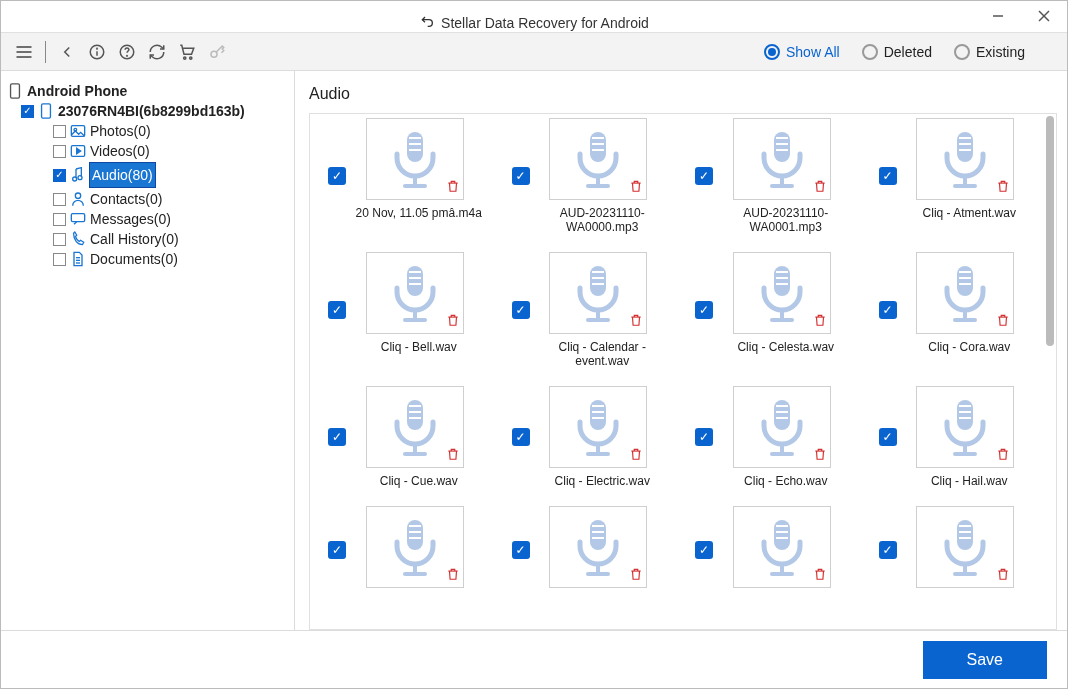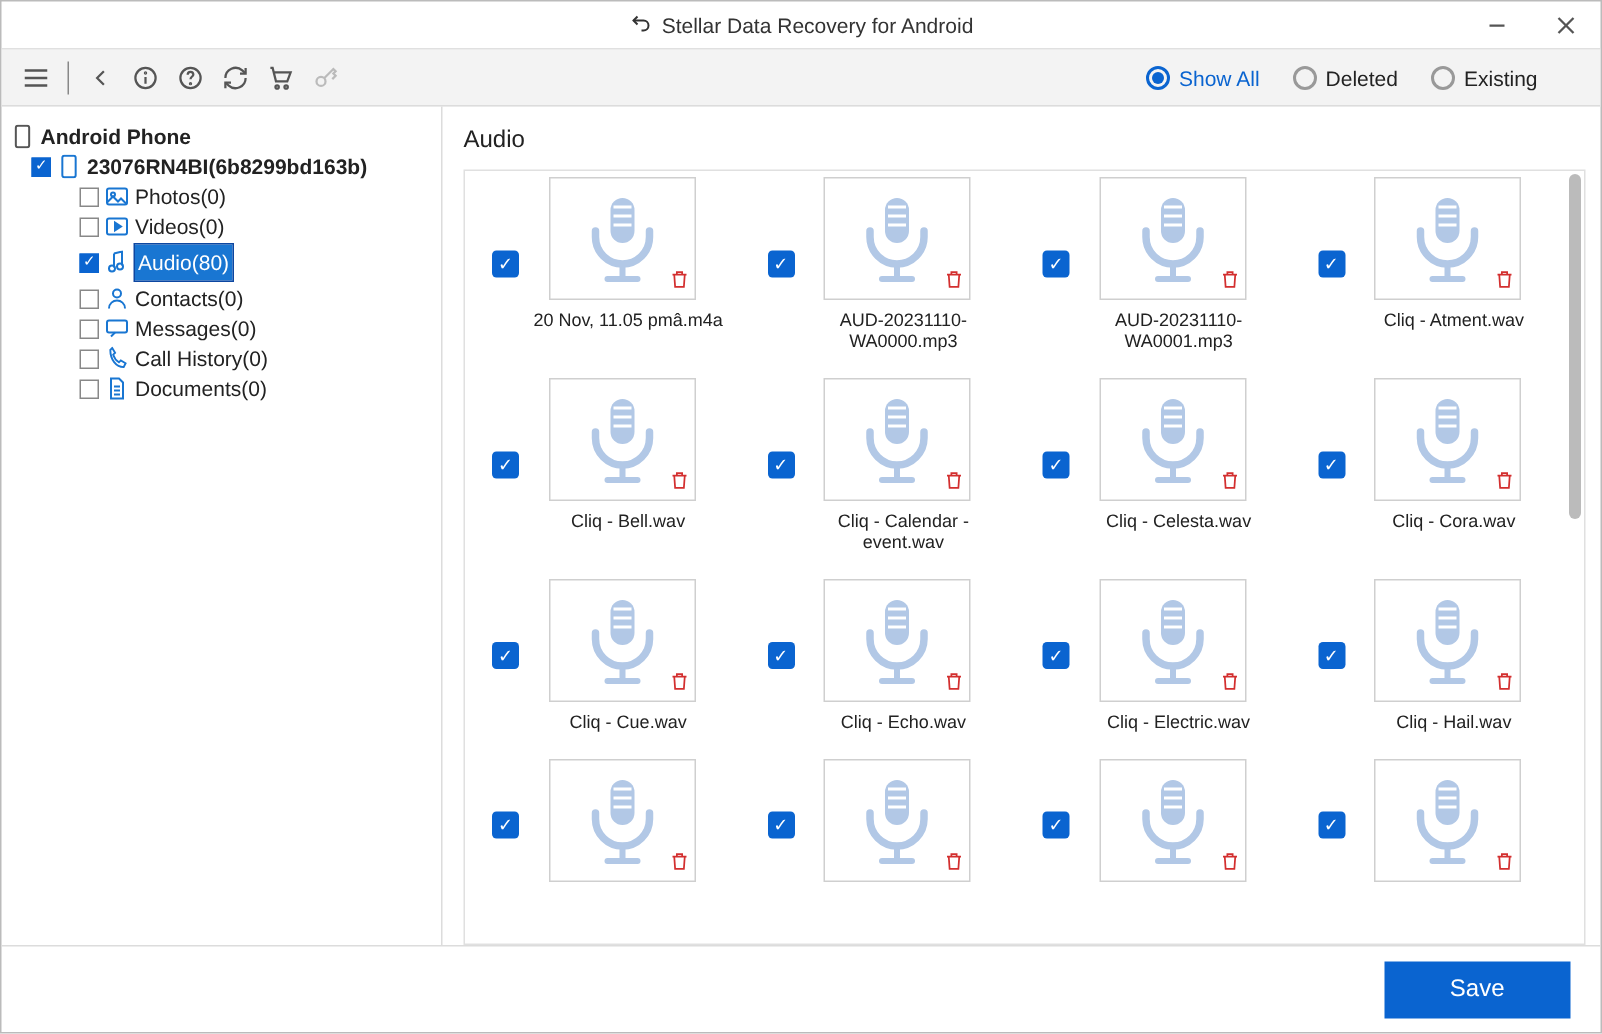--- a/index.html
+++ b/index.html
@@ -1,17 +1,17 @@
 <!DOCTYPE html>
 <html><head>
 <meta charset="utf-8">
 <style>
 * { box-sizing: border-box; margin: 0; padding: 0; }
 body { font-family: Arial, sans-serif; font-size: 13px; background: #fff; width: 1068px; height: 689px; overflow: hidden; border: 1px solid #bbb; position: relative; }
-.titlebar { height: 32px; display: flex; align-items: center; justify-content: center; position: relative; border-bottom: 1px solid #e0e0e0; }
+.titlebar { height: 32px; display: flex; align-items: flex-end; justify-content: center; position: relative; border-bottom: 1px solid #e0e0e0; }
 .titlebar-title { display: flex; align-items: center; gap: 6px; font-size: 14px; color: #333; }
 .titlebar-controls { position: absolute; right: 0; display: flex; }
 .titlebar-controls .ctrl { width: 46px; height: 32px; display: flex; align-items: center; justify-content: center; color: #555; font-size: 14px; }
 .toolbar { height: 38px; background: #f3f3f3; border-bottom: 1px solid #dcdcdc; display: flex; align-items: center; padding: 0 12px; gap: 4px; }
 .toolbar-left { display: flex; align-items: center; gap: 8px; }
 .tb-icon { width: 22px; height: 22px; display: flex; align-items: center; justify-content: center; color: #555; }
 .vsep { width: 1px; height: 22px; background: #888; margin: 0 2px; }
 .toolbar-right { margin-left: auto; display: flex; align-items: center; gap: 22px; padding-right: 30px; }
 .radio-opt { display: flex; align-items: center; gap: 6px; font-size: 14px; color: #222; text-align: right; }
 .radio { width: 16px; height: 16px; border: 2px solid #999; border-radius: 50%; display: flex; align-items: center; justify-content: center; }
@@ -451,43 +451,43 @@
                     <line x1="26" y1="18" x2="38" y2="18" stroke="#fff" stroke-width="2"></line>
                     <line x1="26" y1="24" x2="38" y2="24" stroke="#fff" stroke-width="2"></line>
                   </g>
                 </svg></span>
       <span class="trash"><svg width="14" height="14" viewBox="0 0 24 24" stroke="#d32f2f" fill="none" stroke-width="2">
                   <path d="M4 7h16"></path>
                   <path d="M9 7V4h6v3"></path>
                   <path d="M6 7l1 14h10l1-14"></path>
                 </svg></span>
     </div>
+    <div class="fname">Cliq - Electric.wav</div>
+          </div>
+          <div class="cell">
+            <span class="cell-select"></span>
+    <div class="thumb">
+      <span><svg width="64" height="64" viewBox="0 0 64 64">
+                  <g fill="#b2c8e6">
+                    <rect x="24" y="6" width="16" height="30" rx="8"></rect>
+                    <path d="M14 28v4a18 18 0 0 0 36 0v-4" stroke="#b2c8e6" stroke-width="5" fill="none" stroke-linecap="round"></path>
+                    <rect x="30" y="50" width="4" height="8"></rect>
+                    <rect x="20" y="58" width="24" height="4" rx="2"></rect>
+                    <line x1="26" y1="12" x2="38" y2="12" stroke="#fff" stroke-width="2"></line>
+                    <line x1="26" y1="18" x2="38" y2="18" stroke="#fff" stroke-width="2"></line>
+                    <line x1="26" y1="24" x2="38" y2="24" stroke="#fff" stroke-width="2"></line>
+                  </g>
+                </svg></span>
+      <span class="trash"><svg width="14" height="14" viewBox="0 0 24 24" stroke="#d32f2f" fill="none" stroke-width="2">
+                  <path d="M4 7h16"></path>
+                  <path d="M9 7V4h6v3"></path>
+                  <path d="M6 7l1 14h10l1-14"></path>
+                </svg></span>
+    </div>
     <div class="fname">Cliq - Echo.wav</div>
-          </div>
-          <div class="cell">
-            <span class="cell-select"></span>
-    <div class="thumb">
-      <span><svg width="64" height="64" viewBox="0 0 64 64">
-                  <g fill="#b2c8e6">
-                    <rect x="24" y="6" width="16" height="30" rx="8"></rect>
-                    <path d="M14 28v4a18 18 0 0 0 36 0v-4" stroke="#b2c8e6" stroke-width="5" fill="none" stroke-linecap="round"></path>
-                    <rect x="30" y="50" width="4" height="8"></rect>
-                    <rect x="20" y="58" width="24" height="4" rx="2"></rect>
-                    <line x1="26" y1="12" x2="38" y2="12" stroke="#fff" stroke-width="2"></line>
-                    <line x1="26" y1="18" x2="38" y2="18" stroke="#fff" stroke-width="2"></line>
-                    <line x1="26" y1="24" x2="38" y2="24" stroke="#fff" stroke-width="2"></line>
-                  </g>
-                </svg></span>
-      <span class="trash"><svg width="14" height="14" viewBox="0 0 24 24" stroke="#d32f2f" fill="none" stroke-width="2">
-                  <path d="M4 7h16"></path>
-                  <path d="M9 7V4h6v3"></path>
-                  <path d="M6 7l1 14h10l1-14"></path>
-                </svg></span>
-    </div>
-    <div class="fname">Cliq - Electric.wav</div>
           </div>
           <div class="cell">
             <span class="cell-select"></span>
     <div class="thumb">
       <span><svg width="64" height="64" viewBox="0 0 64 64">
                   <g fill="#b2c8e6">
                     <rect x="24" y="6" width="16" height="30" rx="8"></rect>
                     <path d="M14 28v4a18 18 0 0 0 36 0v-4" stroke="#b2c8e6" stroke-width="5" fill="none" stroke-linecap="round"></path>
                     <rect x="30" y="50" width="4" height="8"></rect>
                     <rect x="20" y="58" width="24" height="4" rx="2"></rect>

